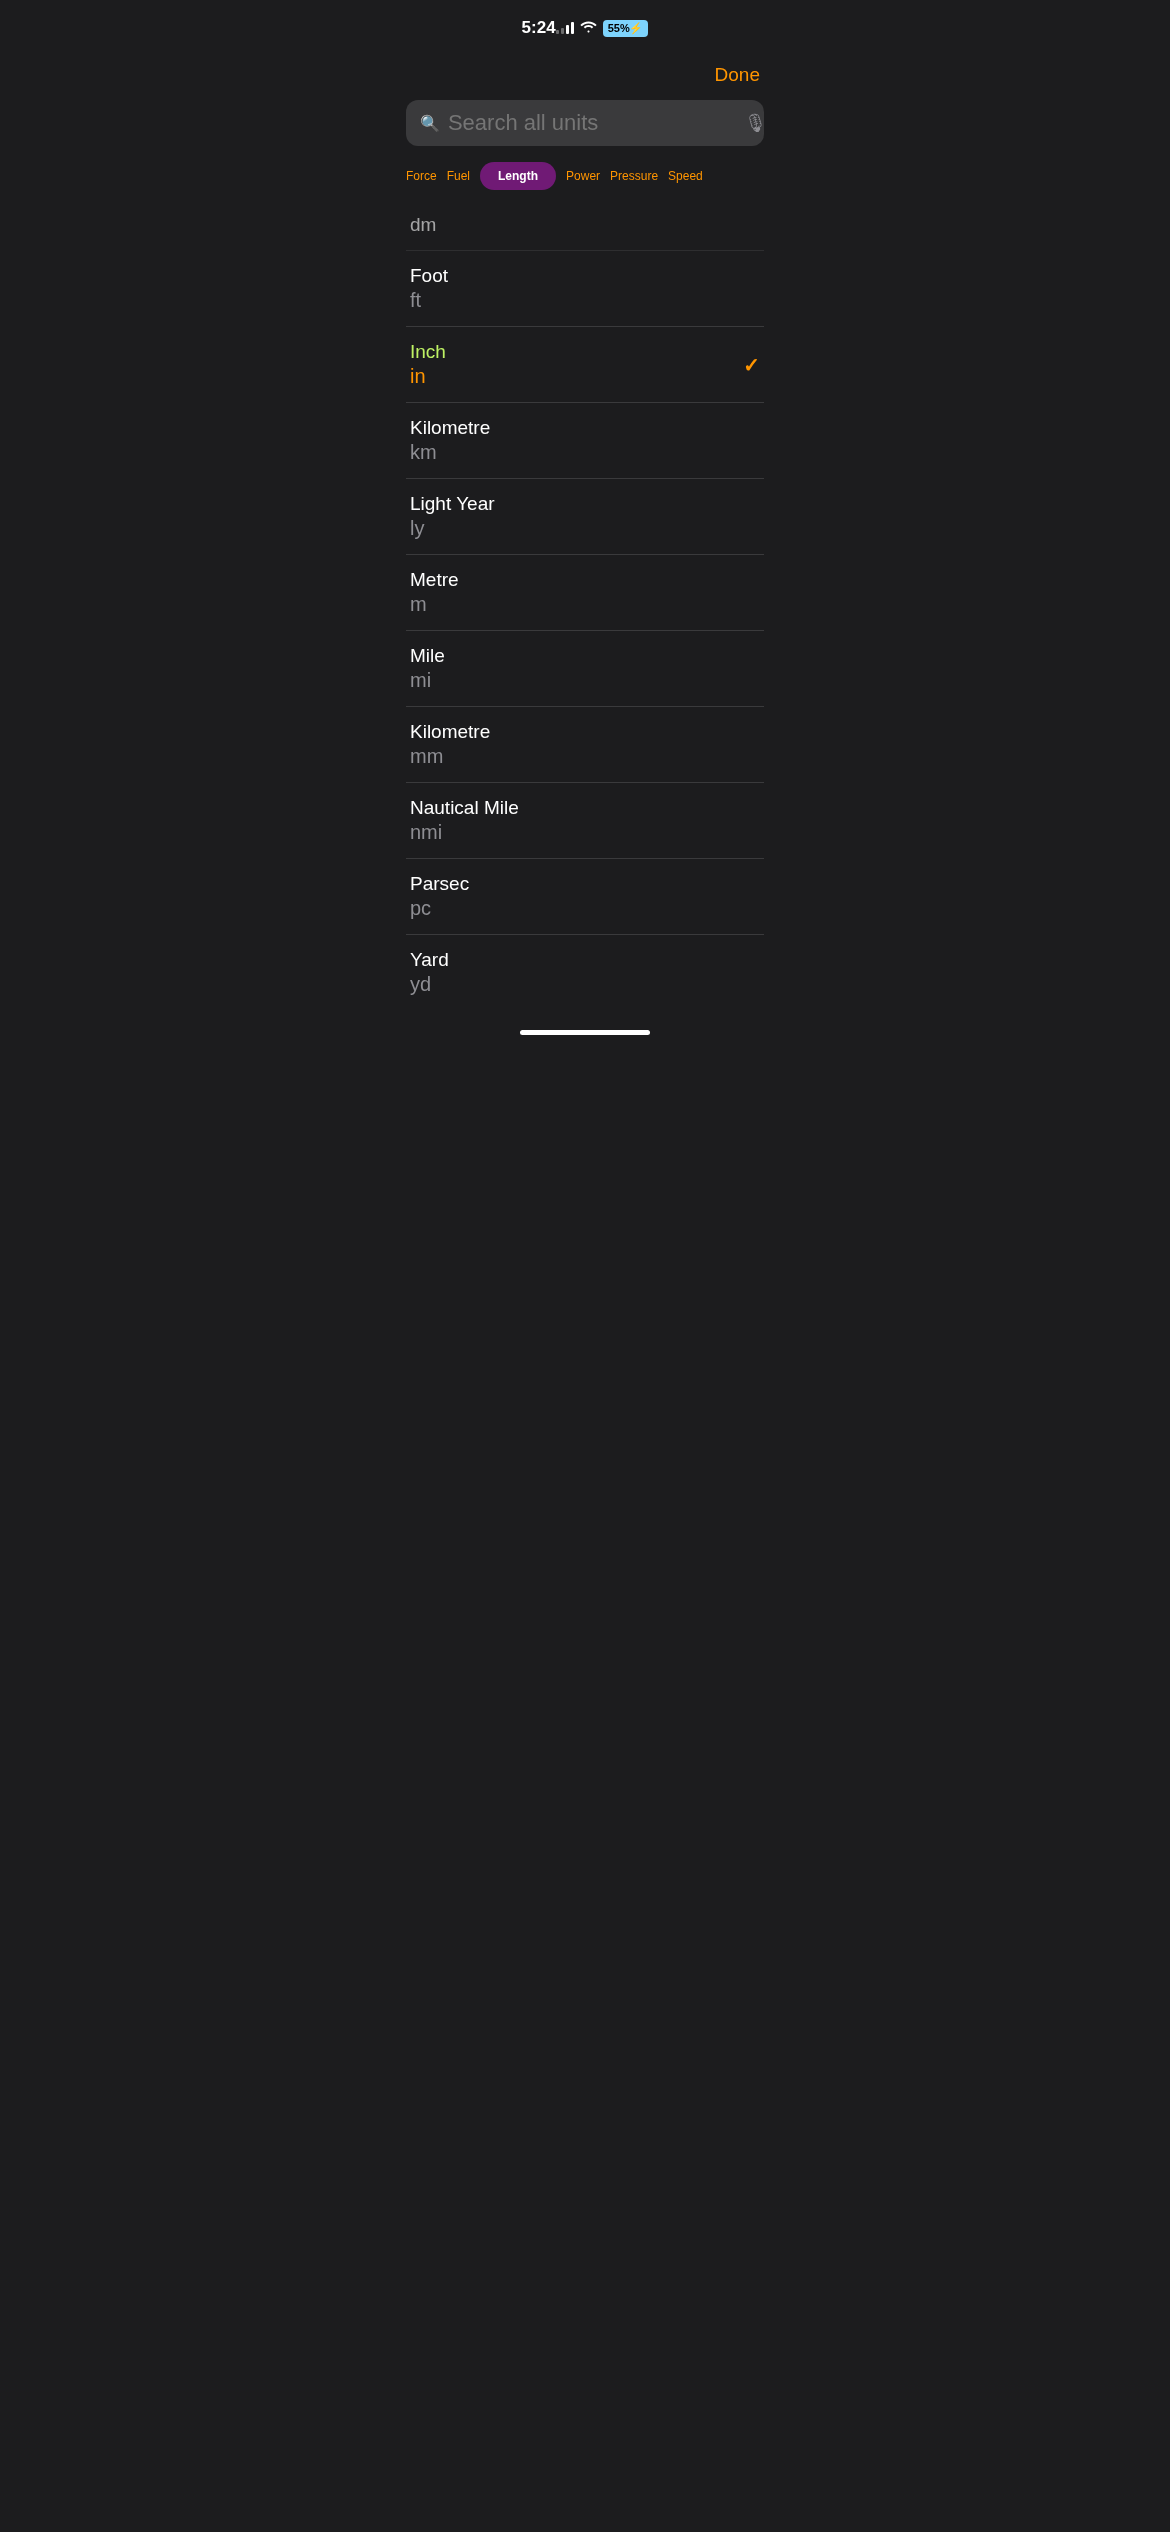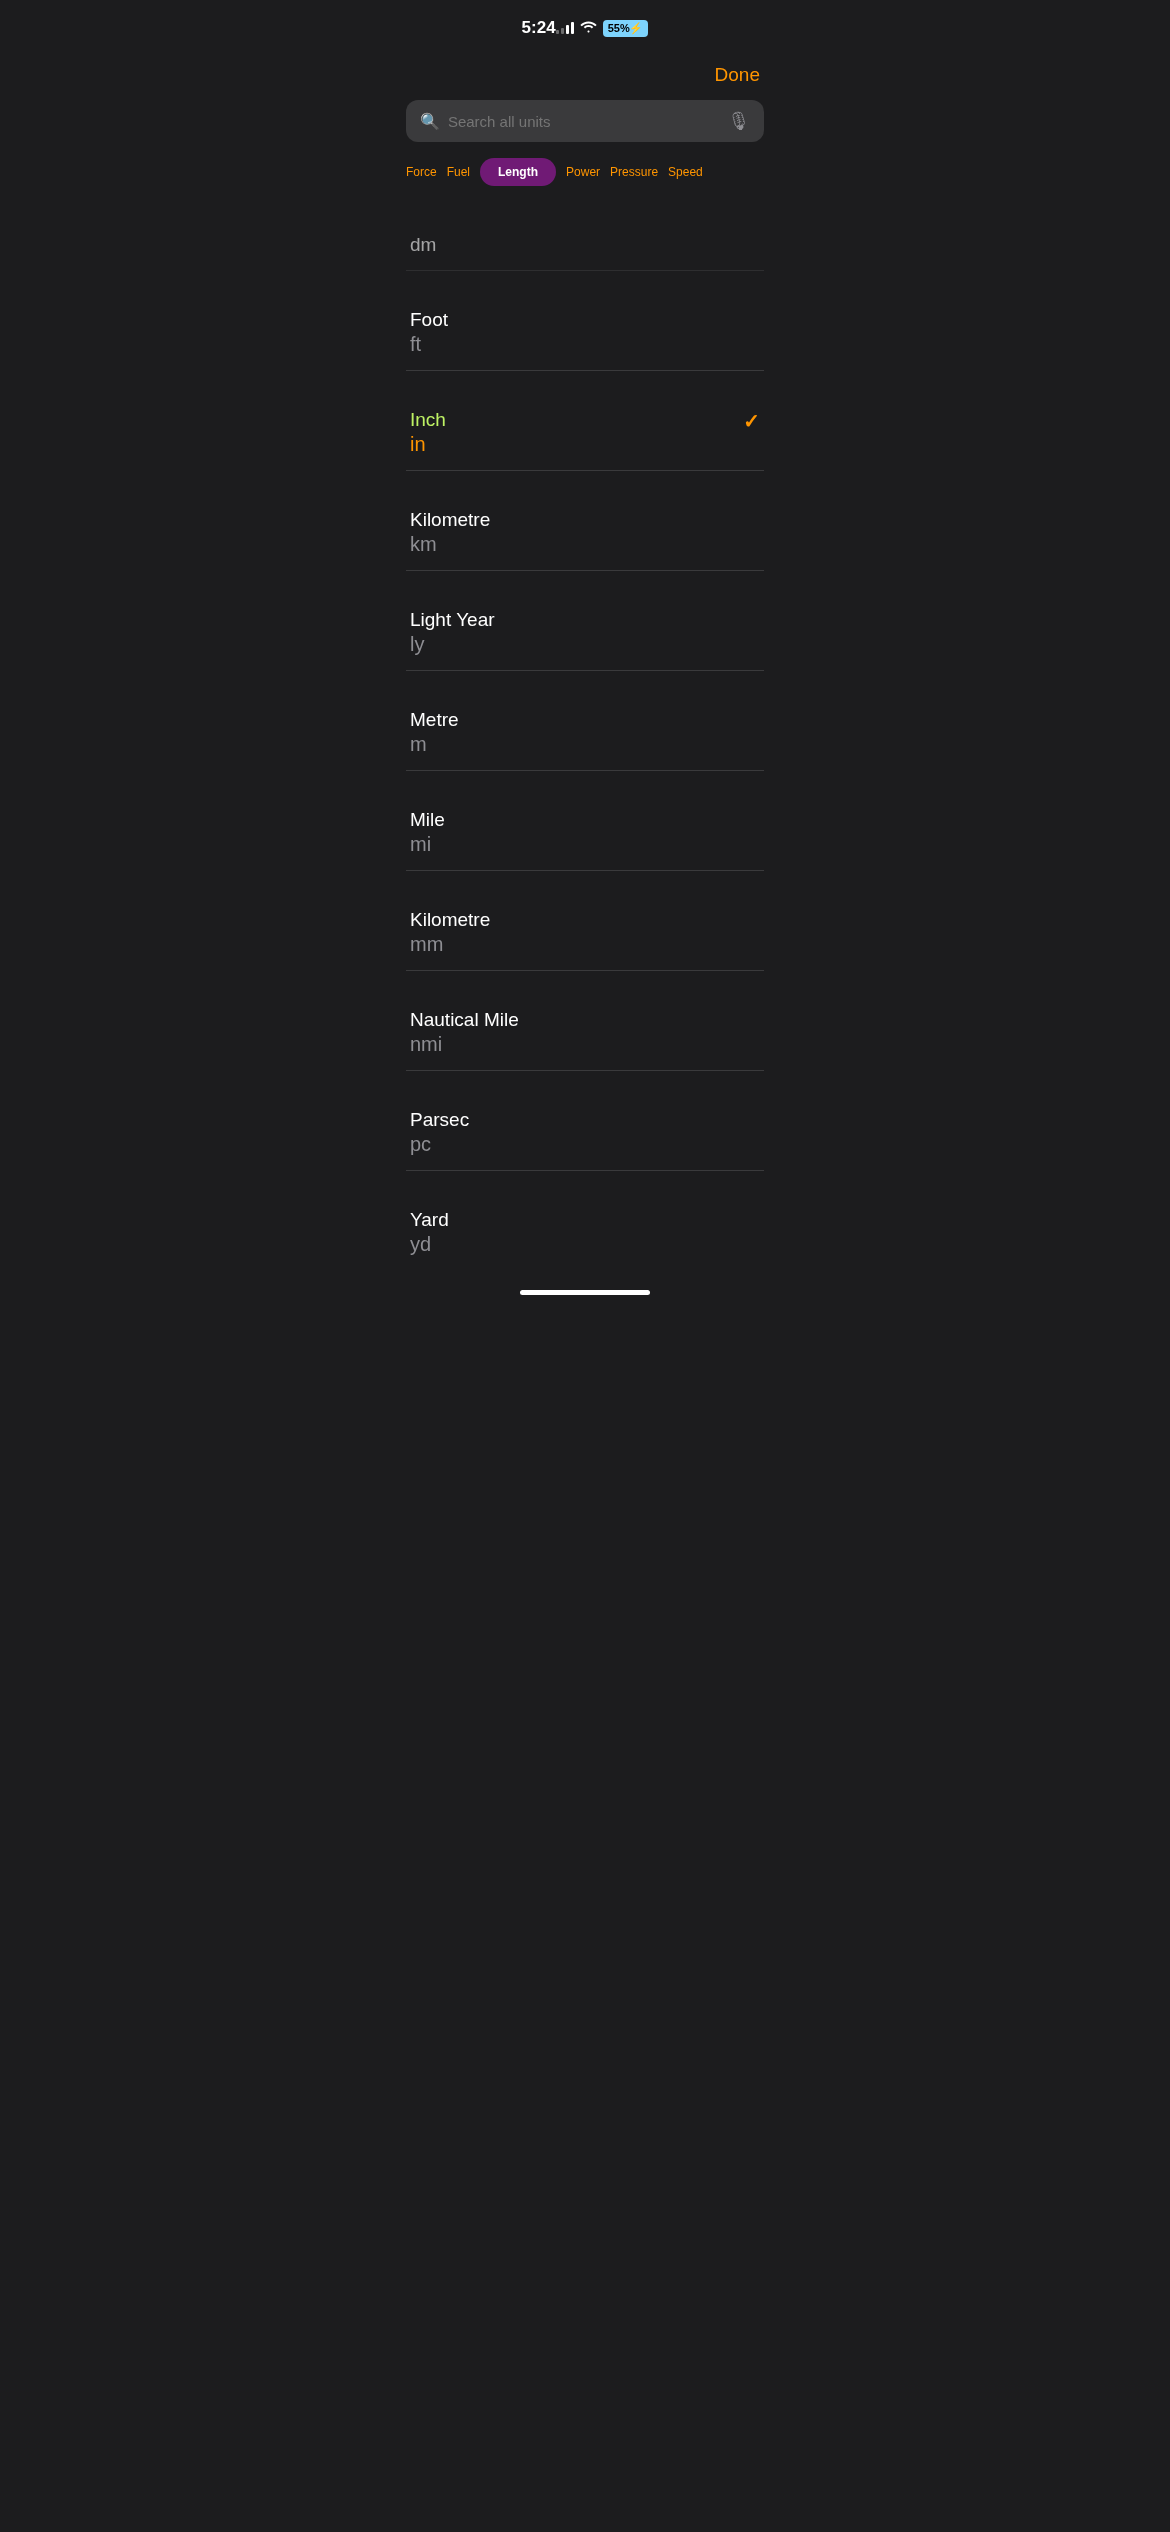--- a/index.html
+++ b/index.html
@@ -113,21 +113,21 @@
     .search-icon-wrap {
       color: #8e8e93;
       font-size: 16px;
     }
 
     .search-input {
       flex: 1;
       background: none;
       border: none;
       outline: none;
-      font-size: 15px;
+      font-size: 22px;
       color: #0ea5e9;
       font-family: inherit;
     }
 
     .mic-icon {
       color: #8e8e93;
       font-size: 18px;
     }
 
     
@@ -176,21 +176,20 @@
     }
 
     .unit-item:last-child {
       border-bottom: none;
     }
 
     .unit-info {
       display: flex;
       flex-direction: column;
       gap: 2px;
-      margin-top: 24px;
     }
 
     .unit-name {
       font-size: 19px;
       font-weight: 400;
       color: #ffffff;
     }
 
     .unit-name.selected {
       color: #bef264;

